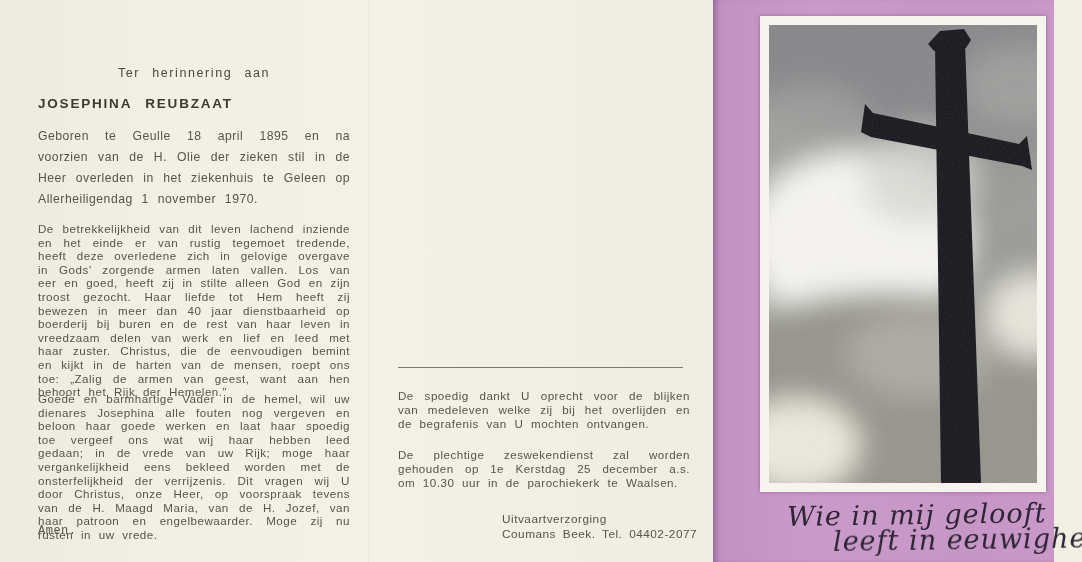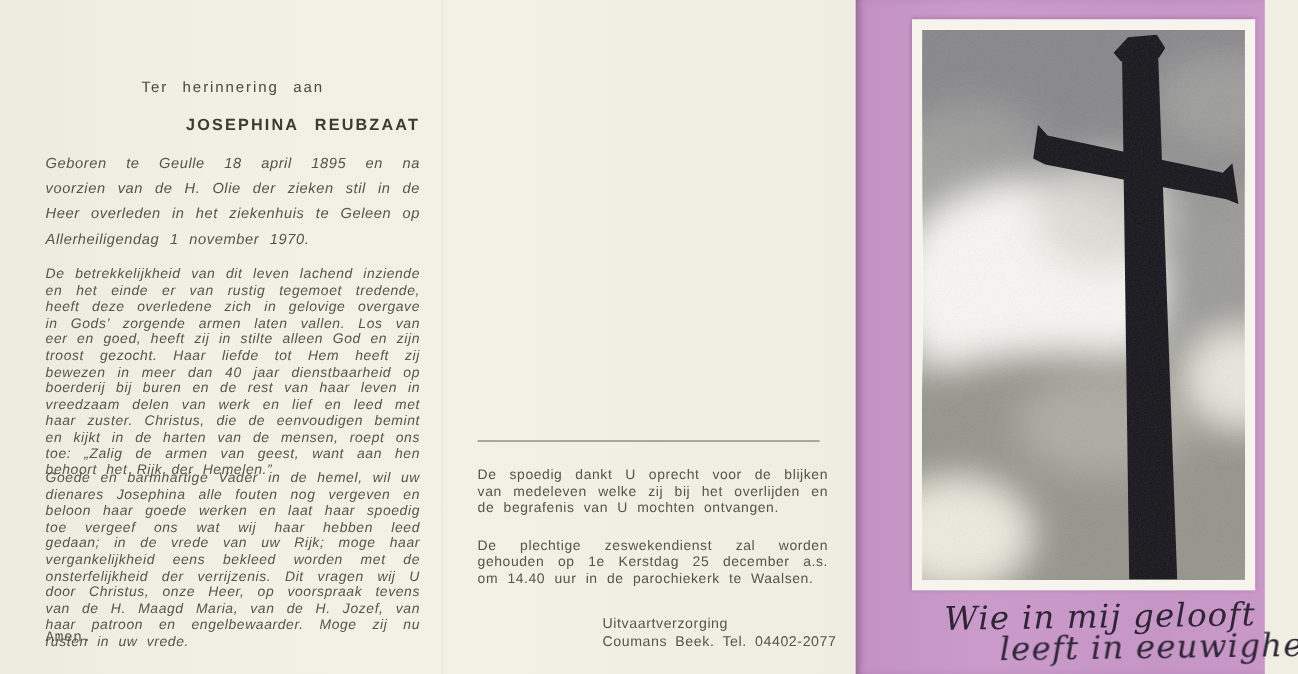--- a/index.html
+++ b/index.html
@@ -19,26 +19,26 @@
     position:absolute;left:368px;top:0;width:1px;height:562px;
     background:rgba(120,110,90,.08);
   }
   .text-ink{color:#58534b;}
   .block{position:absolute;}
   .hdr{
     left:38px;width:312px;text-align:center;
     font-size:12.5px;letter-spacing:1.6px;word-spacing:7px;color:#4c473f;
   }
   .name{
-    left:38px;width:312px;text-align:right;
+    left:38px;width:312px;text-align:left;
     font-size:13.5px;font-weight:bold;letter-spacing:1.8px;word-spacing:8px;color:#3d3933;
   }
   .para{
     left:38px;width:312px;text-align:justify;
-    font-size:11.6px;line-height:13.6px;letter-spacing:.5px;word-spacing:4px;font-style:italic;
+    font-size:11.6px;line-height:13.6px;letter-spacing:.5px;word-spacing:4px;
   }
   .para.loose{font-size:12.2px;line-height:21px;word-spacing:5px;}
   .amen{left:38px;font-size:12px;letter-spacing:.5px;font-family:Liberation Mono, monospace;}
   
   .mid-divider{
     position:absolute;left:398px;top:367px;width:285px;height:1px;
     background:#7f7a71;
   }
   .mid-para{
     position:absolute;left:398px;width:292px;text-align:justify;
@@ -86,21 +86,21 @@
 
     <div class="block hdr" style="top:66px">Ter herinnering aan</div>
     <div class="block name" style="top:96px">JOSEPHINA REUBZAAT</div>
     <div class="block para loose text-ink" style="top:126px">Geboren te Geulle 18 april 1895 en na voorzien van de H. Olie der zieken stil in de Heer overleden in het ziekenhuis te Geleen op Allerheiligendag 1 november 1970.</div>
     <div class="block para text-ink" style="top:222px">De betrekkelijkheid van dit leven lachend inziende en het einde er van rustig tegemoet tredende, heeft deze overledene zich in gelovige overgave in Gods’ zorgende armen laten vallen. Los van eer en goed, heeft zij in stilte alleen God en zijn troost gezocht. Haar liefde tot Hem heeft zij bewezen in meer dan 40 jaar dienstbaarheid op boerderij bij buren en de rest van haar leven in vreedzaam delen van werk en lief en leed met haar zuster. Christus, die de eenvoudigen bemint en kijkt in de harten van de mensen, roept ons toe: „Zalig de armen van geest, want aan hen behoort het Rijk der Hemelen.”</div>
     <div class="block para text-ink" style="top:392px">Goede en barmhartige Vader in de hemel, wil uw dienares Josephina alle fouten nog vergeven en beloon haar goede werken en laat haar spoedig toe vergeef ons wat wij haar hebben leed gedaan; in de vrede van uw Rijk; moge haar vergankelijkheid eens bekleed worden met de onsterfelijkheid der verrijzenis. Dit vragen wij U door Christus, onze Heer, op voorspraak tevens van de H. Maagd Maria, van de H. Jozef, van haar patroon en engelbewaarder. Moge zij nu rusten in uw vrede.</div>
     <div class="block amen text-ink" style="top:524px">Amen.</div>
 
     <div class="mid-divider"></div>
     <div class="mid-para text-ink" style="top:389px">De spoedig dankt U oprecht voor de blijken van medeleven welke zij bij het overlijden en de begrafenis van U mochten ontvangen.</div>
-    <div class="mid-para text-ink" style="top:448px">De plechtige zeswekendienst zal worden gehouden op 1e Kerstdag 25 december a.s. om 14.40 uur in de parochiekerk te Waalsen.</div>
+    <div class="mid-para text-ink" style="top:448px">De plechtige zeswekendienst zal worden gehouden op 1e Kerstdag 25 december a.s. om 10.30 uur in de parochiekerk te Waalsen.</div>
     <div class="undertaker text-ink" style="top:512px">Uitvaartverzorging</div>
     <div class="undertaker text-ink" style="top:527px">Coumans Beek.  Tel. 04402-2077</div>
   </div>
 
   <div id="pink">
 
     <div id="photo-frame">
       <svg id="photo" viewBox="0 0 268 458" preserveAspectRatio="none" xmlns="http://www.w3.org/2000/svg">
         <defs>
           <linearGradient id="sky" x1="0" y1="0" x2="0.25" y2="1">

